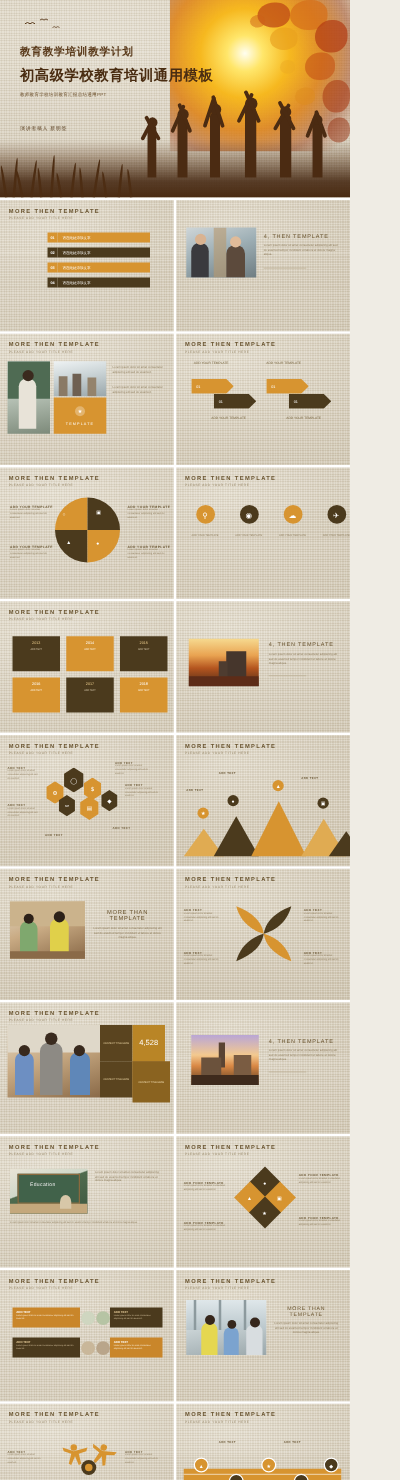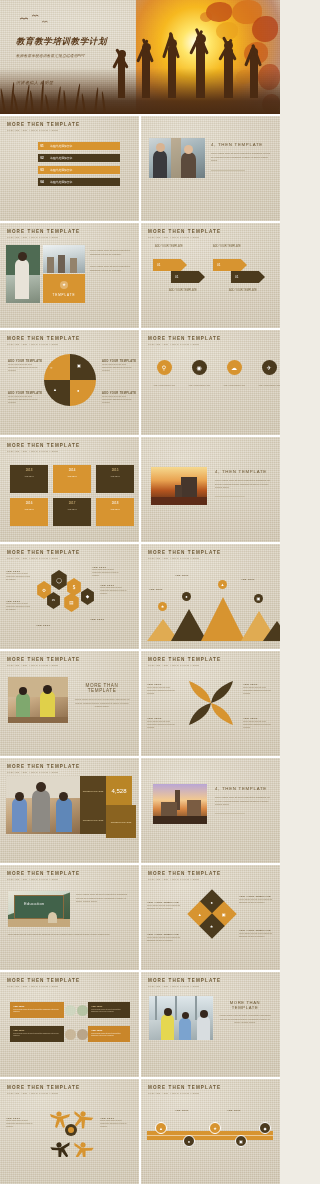--- a/index.html
+++ b/index.html
@@ -11,21 +11,21 @@
   .page{width:280px;height:1184px;position:relative;background:#ffffff;}
 
   
   .slide{
     position:relative;overflow:hidden;
     background:
       repeating-linear-gradient(0deg,rgba(255,255,255,.16) 0 1px,rgba(150,135,110,.07) 1px 2px),
       repeating-linear-gradient(90deg,rgba(255,255,255,.14) 0 1px,rgba(150,135,110,.06) 1px 2px),
       radial-gradient(120% 90% at 30% 20%,#e2dbcb 0%,#d6cdba 55%,#cfc5b0 100%);
   }
-  .hero{width:280px;height:114px;font-style:italic;}
+  .hero{width:280px;height:158px;}
   .grid{display:grid;grid-template-columns:1fr 1fr;gap:2px;background:#ffffff;padding:2px 0 0 0;}
   .thumb{height:105px;}
 
   
   .heroSun{
     position:absolute;right:-6px;top:-14px;width:150px;height:135px;
     background:
       radial-gradient(circle at 40% 42%,#fffef0 0%,#ffe66a 12%,#f6b81f 30%,rgba(222,128,18,.85) 52%,rgba(160,60,14,.45) 72%,rgba(120,40,10,0) 88%);
     filter:blur(.2px);
   }
@@ -97,20 +97,21 @@
   </div>
 
   <svg class="birds" viewBox="0 0 40 12">
     <path d="M2 5 q2-2 4 0 q2-2 4 0" stroke="#5a3a1b" stroke-width=".8" fill="none"></path>
     <path d="M14 2 q1.6-1.6 3.2 0 q1.6-1.6 3.2 0" stroke="#5a3a1b" stroke-width=".7" fill="none"></path>
     <path d="M24 8 q1.4-1.4 2.8 0 q1.4-1.4 2.8 0" stroke="#5a3a1b" stroke-width=".6" fill="none"></path>
   </svg>
 
   <div class="heroTxt">
     <div class="heroT1">教育教学培训教学计划</div>
+    <div class="heroT2">初高级学校教育培训通用模板</div>
     <div class="heroT3">教师教育学校培训教育汇报总结通用PPT</div>
     <div class="heroT4">演讲者稿人 蔡明签</div>
   </div>
 
   <div class="heroGround"></div>
 
   <div>
 
     <div class="person" style="left:118px;width:7px;height:42px;border-radius:3px 3px 0 0;"></div>
     <div class="pHead" style="left:118px;bottom:56px;width:8px;height:8px;"></div>

